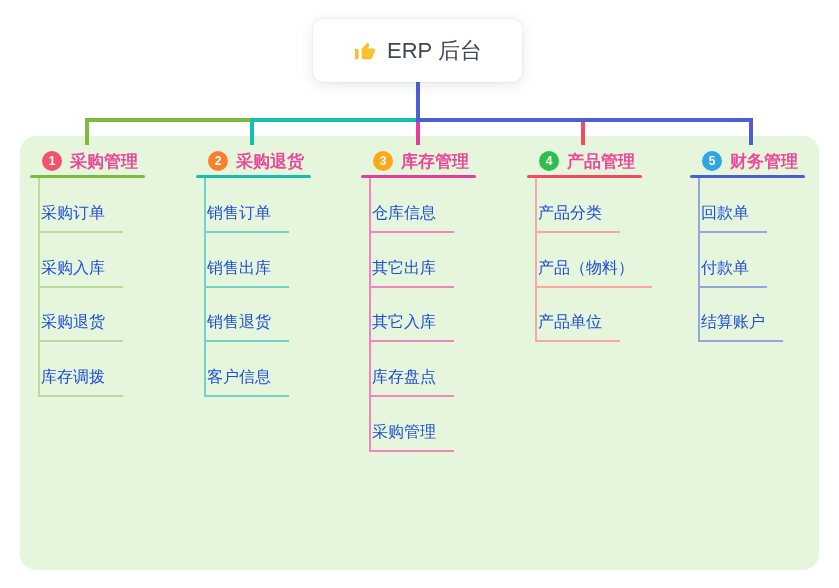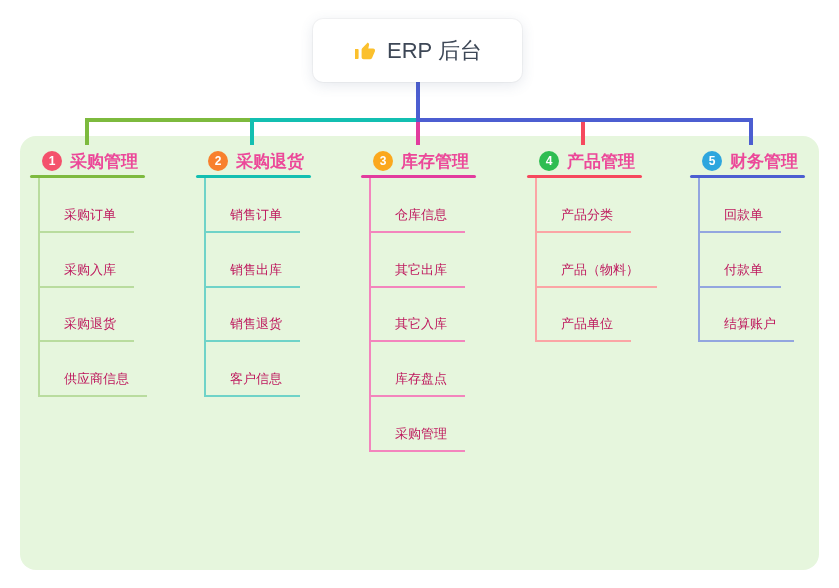--- a/index.html
+++ b/index.html
@@ -25,21 +25,21 @@
     width:20px; height:20px; border-radius:50%; background:var(--bc,#999);
     color:#fff; font-size:12px; font-weight:700; line-height:20px;
     display:flex; align-items:center; justify-content:center; flex:0 0 20px;
   }
   .branch-label { font-size:17px; font-weight:700; color:#ec4899; white-space:nowrap; }
   .branch-underline { width:115px; height:3px; background:var(--c,#999); margin-top:3px; border-radius:2px; }
   .branch-items { margin-left:8px; border-left:2px solid var(--lc,#ccc); }
   .item { height:54.8px; display:flex; align-items:flex-end; }
   .item-label {
     display:inline-block; border-bottom:2px solid var(--lc,#ccc);
-    padding:0 18px 7px 24px; font-size:13px; color:#be185d; white-space:nowrap;
+    padding:0 18px 7px 1px; font-size:16px; color:#1d4ed8; white-space:nowrap;
   }
   .thumb-icon { display:inline-flex; }
 </style>
 </head>
 <body>
 
 <div class="stage">
 
   <div class="panel"></div>
 
@@ -72,21 +72,21 @@
       <div class="item">
           <span class="item-label">采购订单</span>
         </div>
       <div class="item">
           <span class="item-label">采购入库</span>
         </div>
       <div class="item">
           <span class="item-label">采购退货</span>
         </div>
       <div class="item">
-          <span class="item-label">供应商信息</span>
+          <span class="item-label">库存调拨</span>
         </div>
     </div>
   </div>
 
   <div class="branch" style="left: 196px; --c: #13BFB1; --lc: #6FD3C8; --bc: #F8802D;">
     <div class="branch-header">
       <span class="badge">2</span>
       <span class="branch-label">采购退货</span>
     </div>
     <div class="branch-underline"></div>

